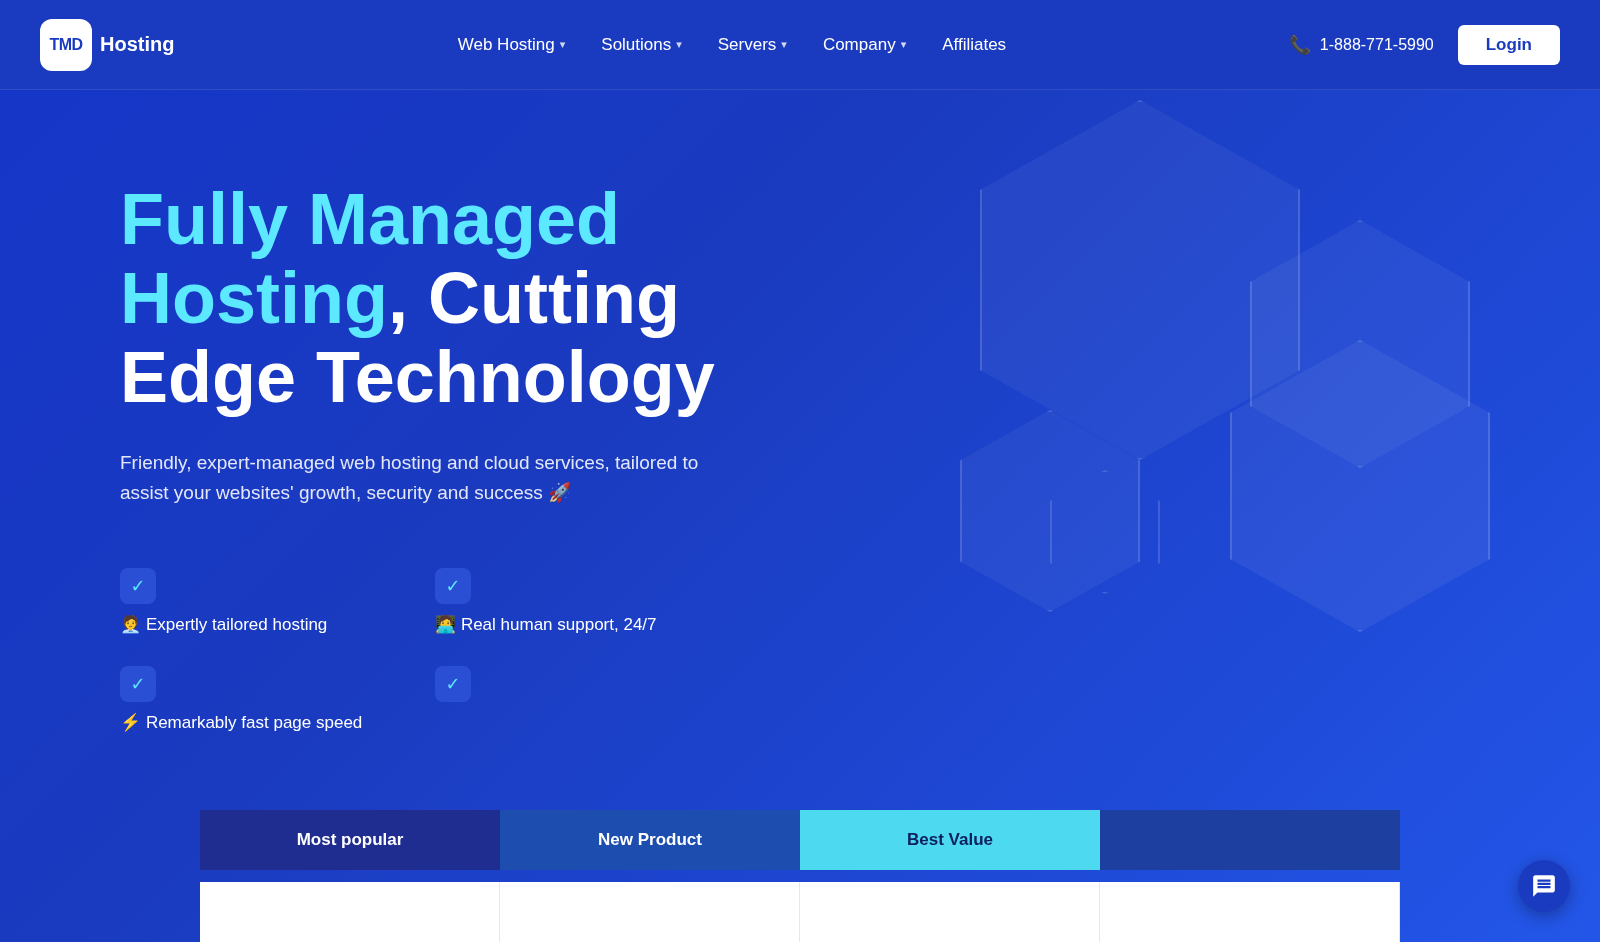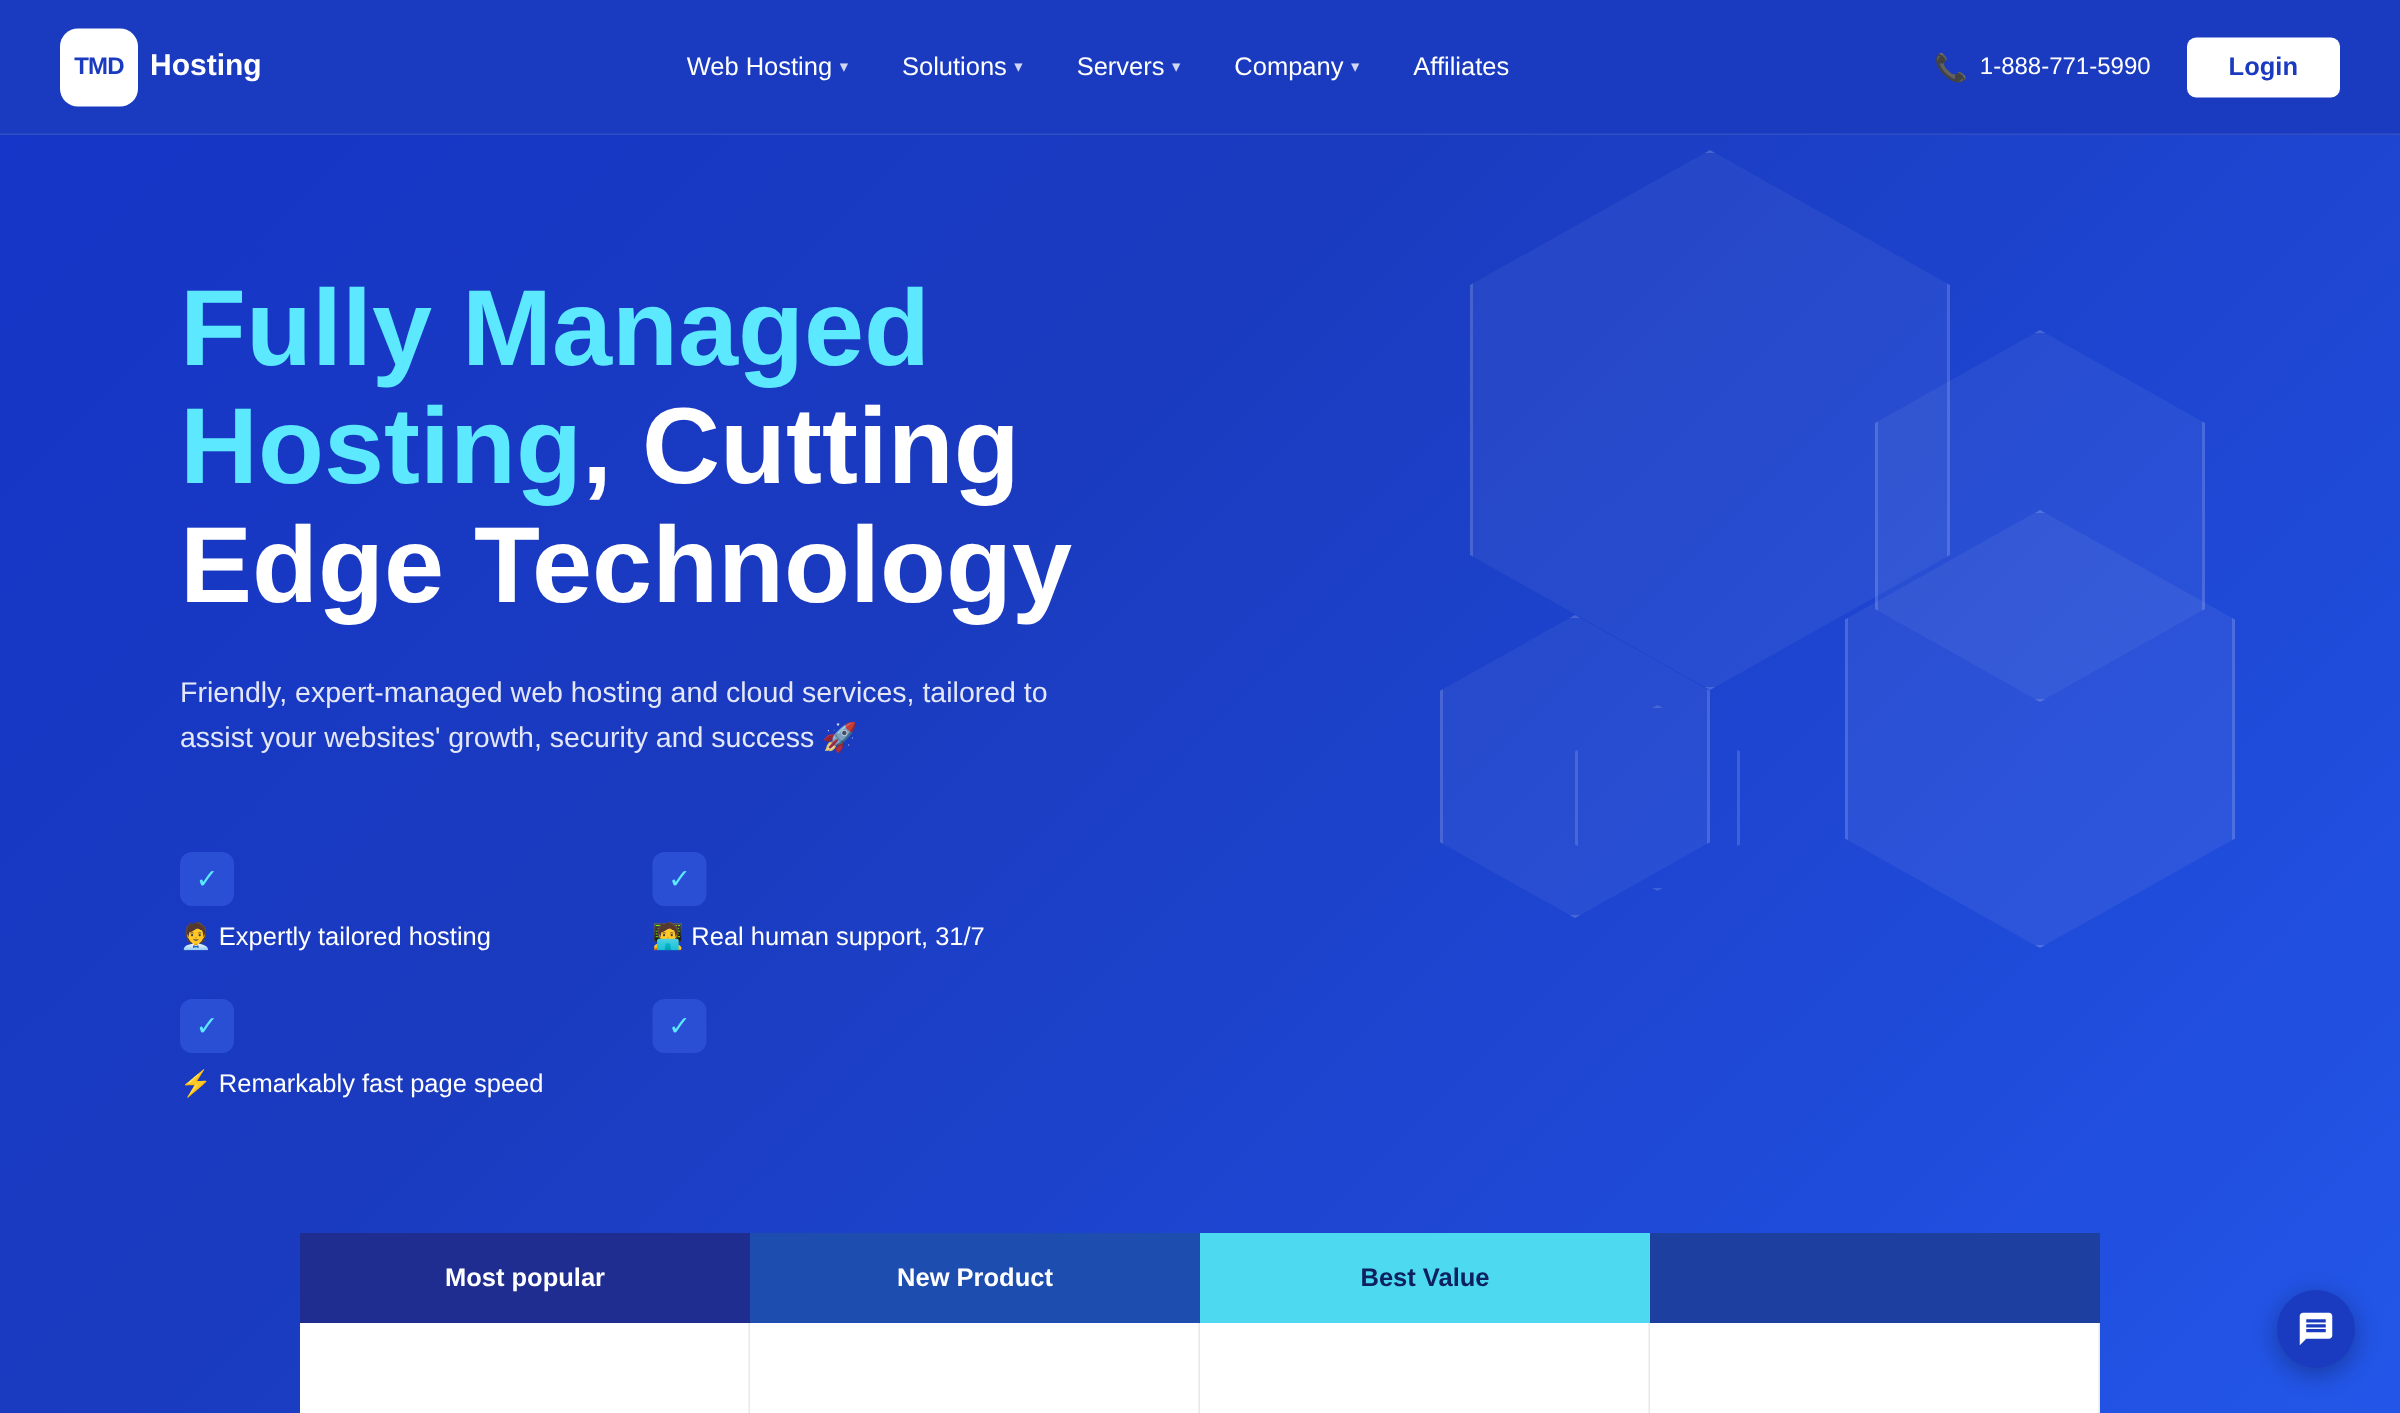--- a/index.html
+++ b/index.html
@@ -214,21 +214,21 @@
     .tabs-section {
       position: absolute;
       bottom: 0;
       left: 0; right: 0;
     }
 
     .tabs-bar {
       display: grid;
       grid-template-columns: 1fr 1fr 1fr 1fr;
       max-width: 1200px;
-      margin: 0 auto;
+      margin: 12px auto;
     }
 
     .tab-item {
       padding: 20px 0;
       text-align: center;
       font-size: 17px;
       font-weight: 600;
       color: white;
       cursor: pointer;
     }
@@ -340,21 +340,21 @@
           <div class="feature-check">✓</div>
           <span class="feature-label">
             <span>🧑‍💼 </span>
             <span>Expertly tailored hosting</span>
           </span>
         </div>
         <div class="feature-item">
           <div class="feature-check">✓</div>
           <span class="feature-label">
             <span>🧑‍💻 </span>
-            <span>Real human support, 31/7</span>
+            <span>Real human support, 24/7</span>
           </span>
         </div>
         <div class="feature-item">
           <div class="feature-check">✓</div>
           <span class="feature-label">
             <span>⚡ </span>
             <span>Remarkably fast page speed</span>
           </span>
         </div>
         <div class="feature-item">

